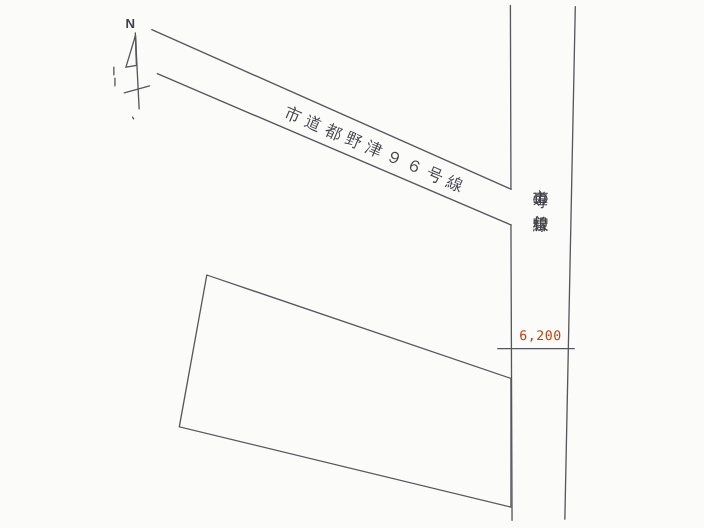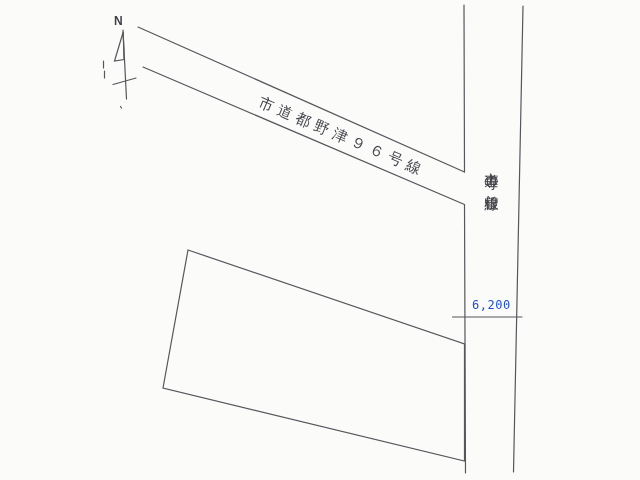--- a/index.html
+++ b/index.html
@@ -37,21 +37,21 @@
     letter-spacing:1.5px;
     writing-mode:vertical-rl;
     text-orientation:upright;
     color:#43434a;
   }
   .dim-label{
     left:472px;top:298px;
     font-size:12px;
     font-family:"DejaVu Sans Mono", monospace;
     letter-spacing:0.5px;
-    color:#1d4ed8;
+    color:#c2410c;
   }
 </style>
 </head>
 <body>
 
 <div class="canvas">
 
   <svg class="linework" width="640" height="480" viewBox="0 0 640 480">
     <g stroke="#56565c" stroke-width="1.2" fill="none" stroke-linecap="round">
 

